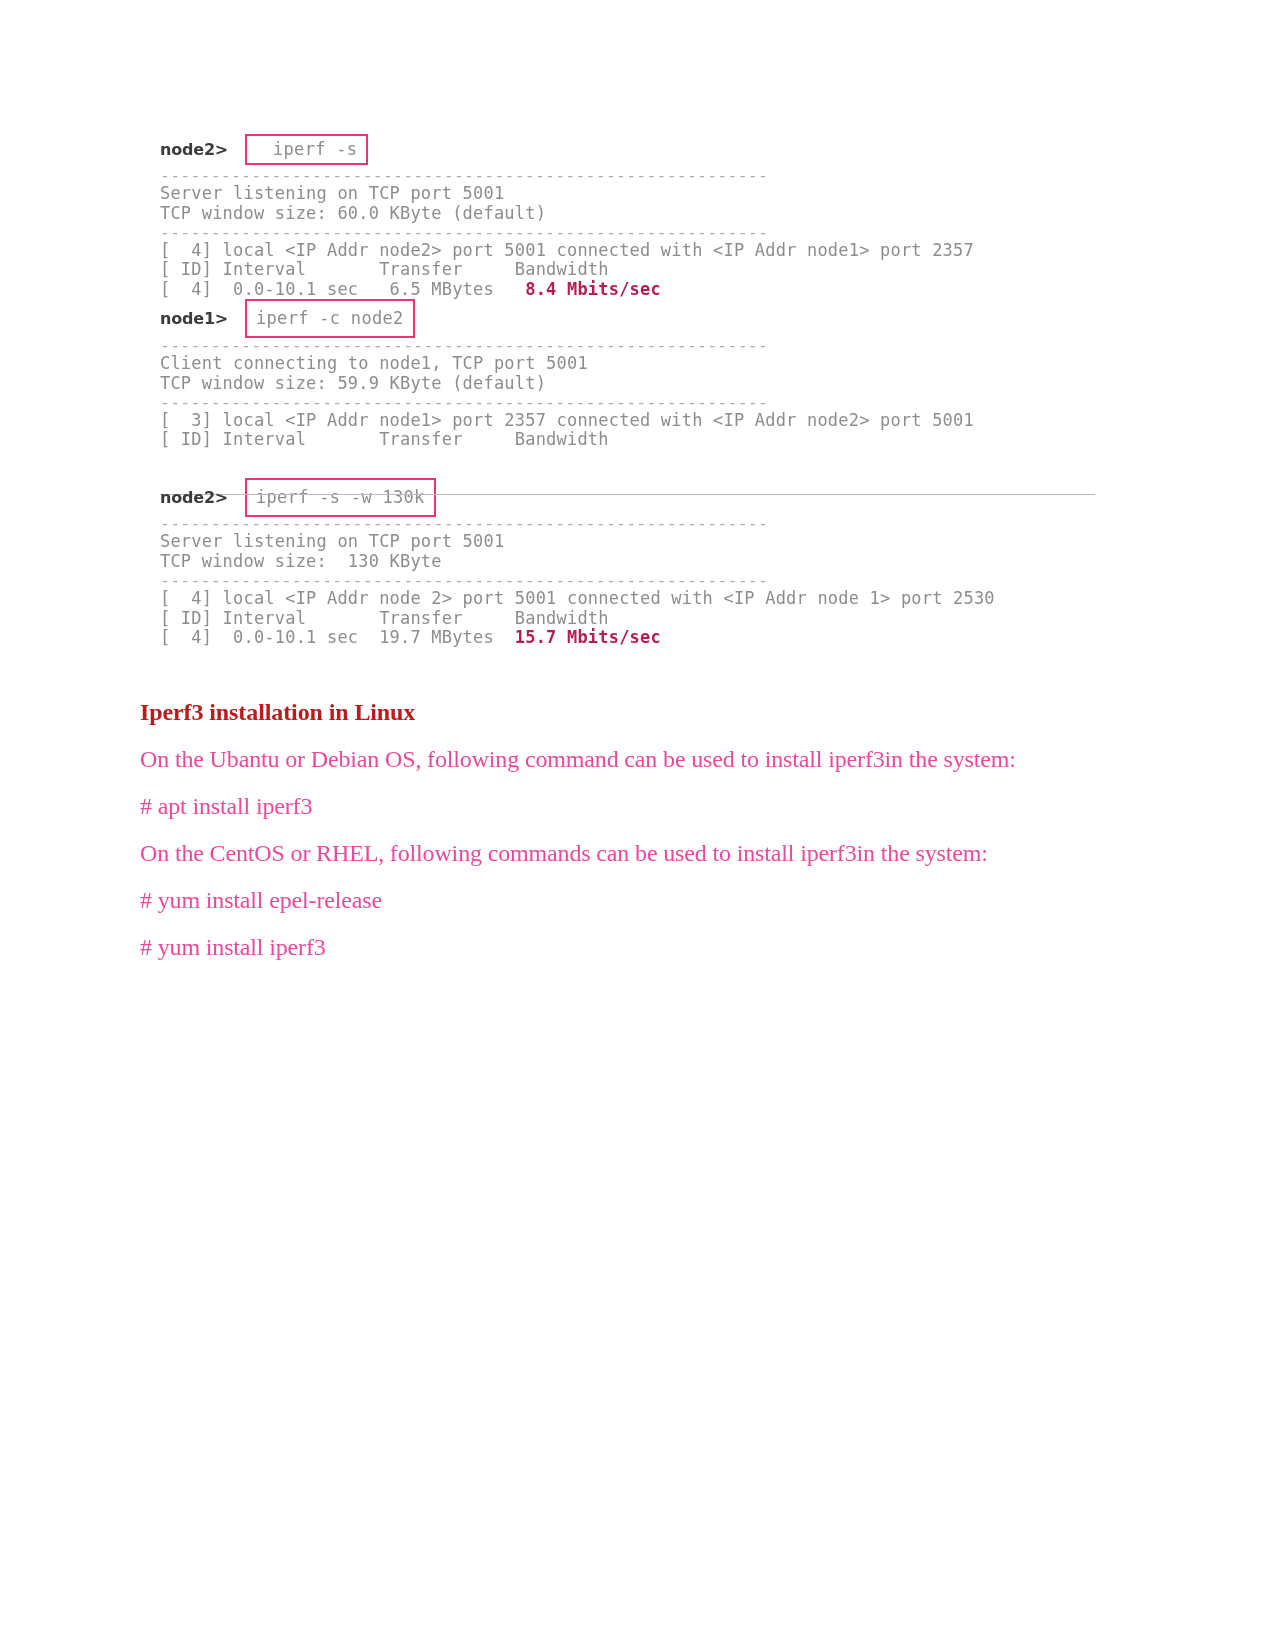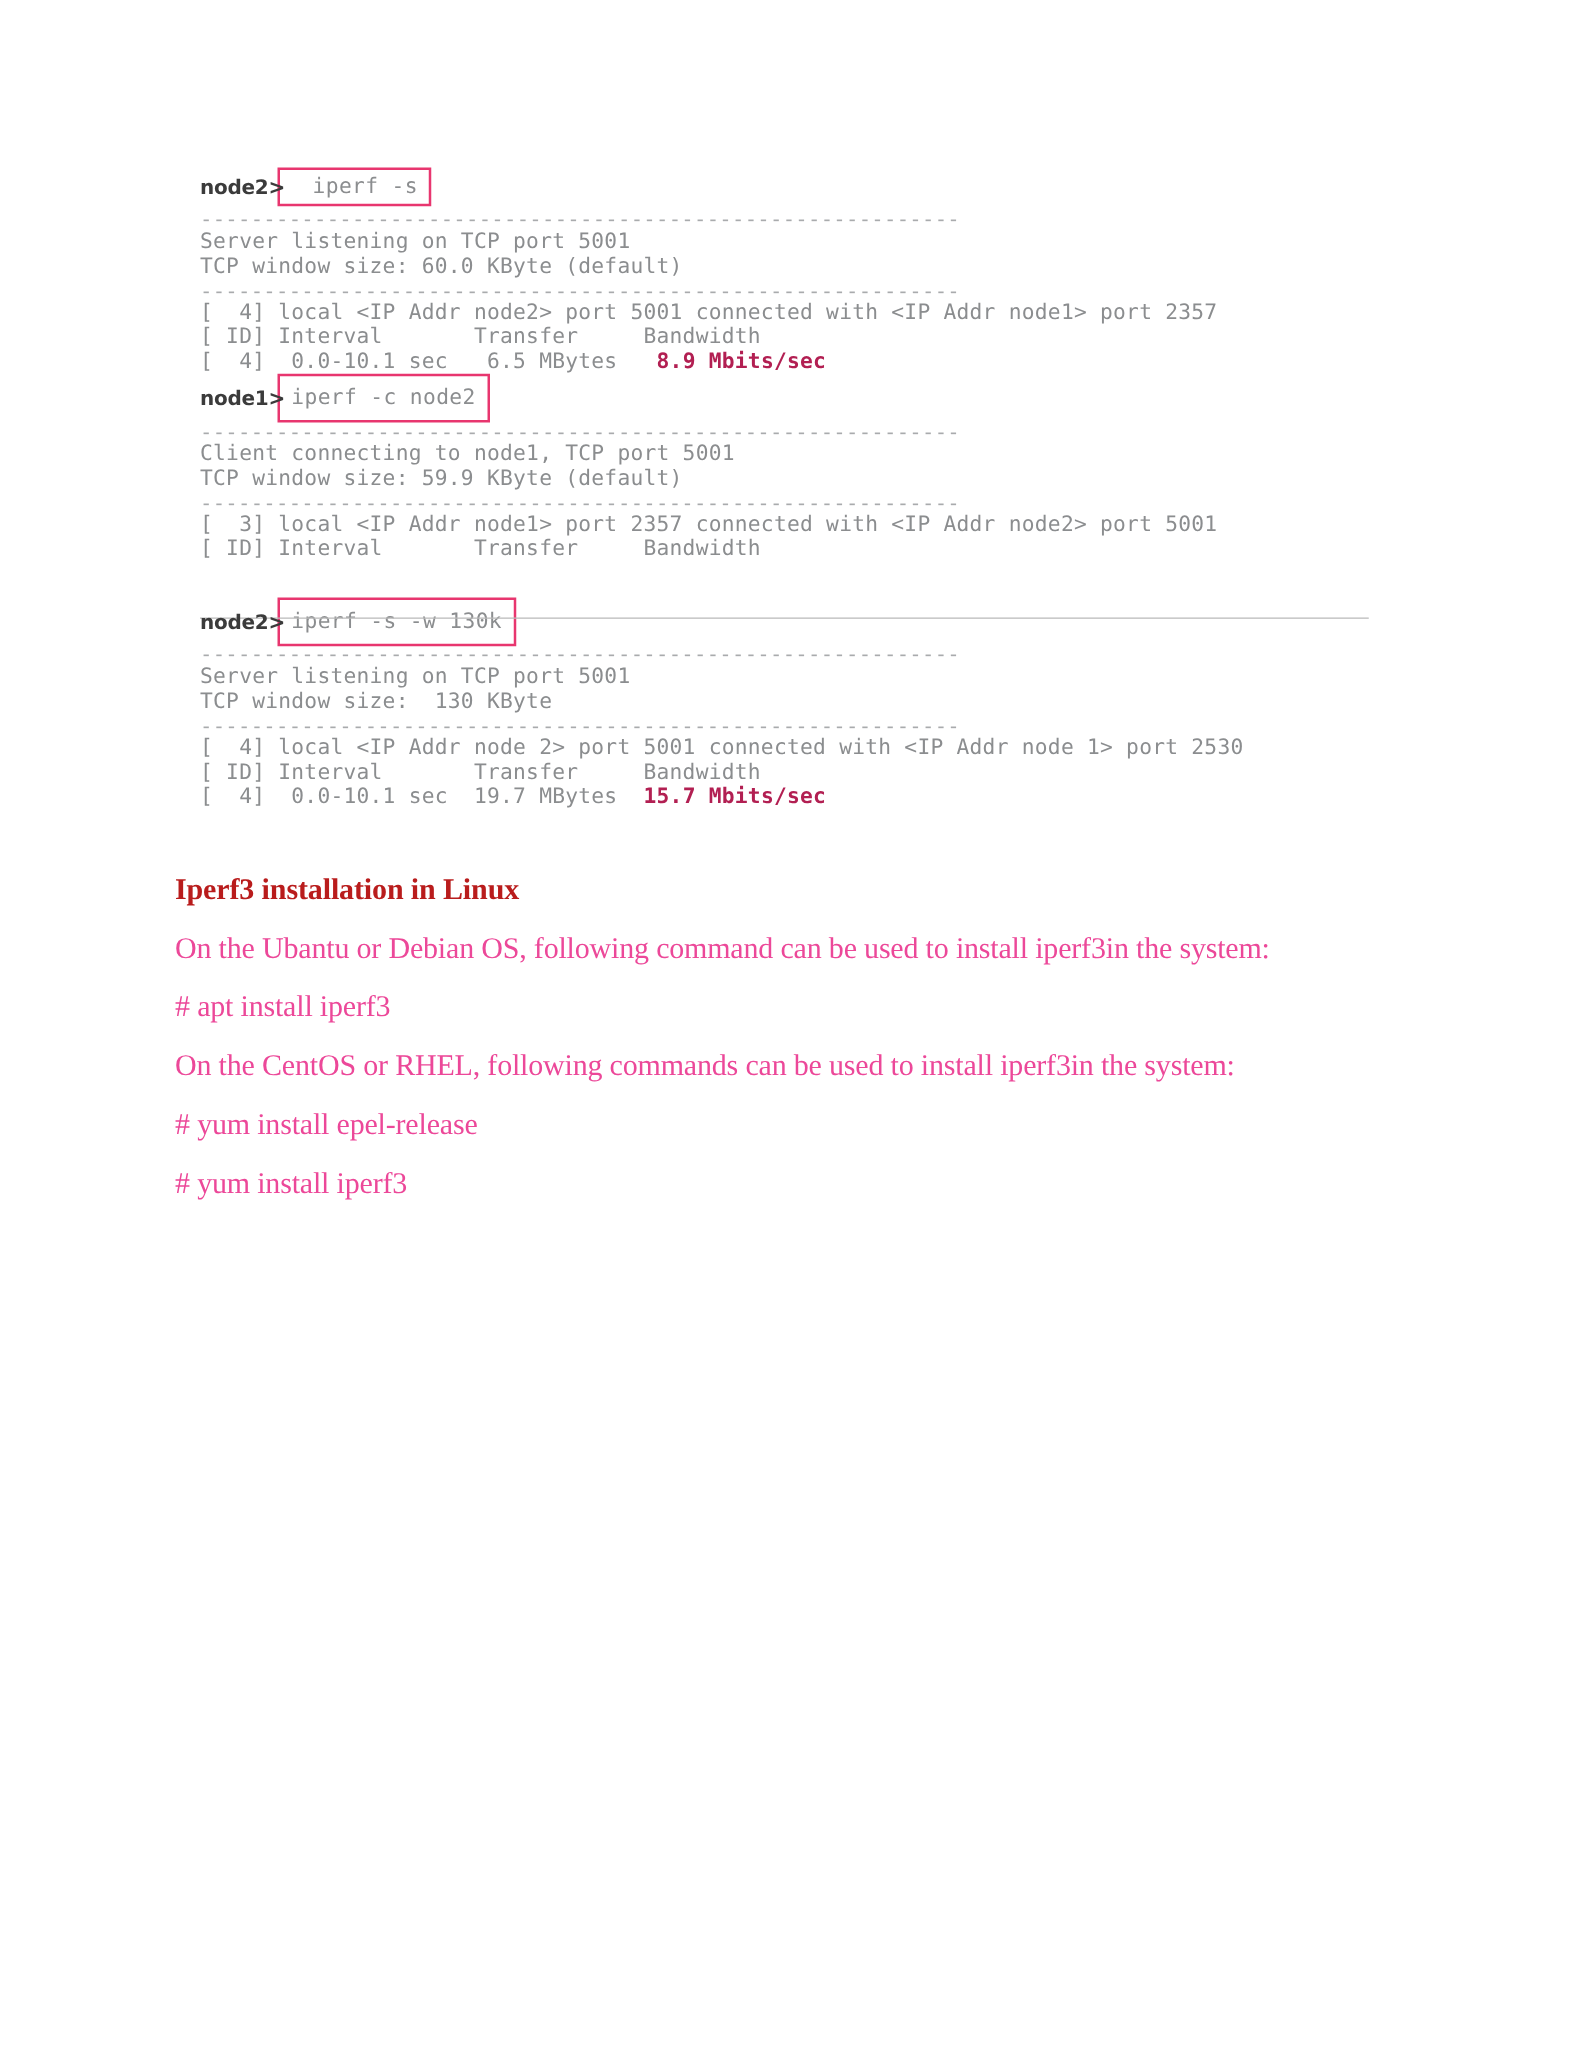--- a/index.html
+++ b/index.html
@@ -46,20 +46,21 @@
     font-size: 16.5px;
     line-height: 17px;
   }
 
   .prompt-row {
     display: flex;
     align-items: center;
     height: 34px;
     margin-top: 2px;
     margin-bottom: 1px;
+    gap: 23px;
   }
   .prompt-label {
     font-family: "DejaVu Sans", sans-serif;
     font-weight: bold;
     font-size: 16px;
     color: #3b3b3b;
     white-space: pre;
     letter-spacing: -0.2px;
     z-index: 2;
   }
@@ -132,21 +133,21 @@
       <div class="prompt-row">
         <span class="prompt-label">node2&gt;</span>
         <span class="cmd-box">iperf -s</span>
       </div>
       <div class="term-line dashes">------------------------------------------------------------</div>
       <div class="term-line">Server listening on TCP port 5001</div>
       <div class="term-line">TCP window size: 60.0 KByte (default)</div>
       <div class="term-line dashes">------------------------------------------------------------</div>
       <div class="term-line">[  4] local &lt;IP Addr node2&gt; port 5001 connected with &lt;IP Addr node1&gt; port 2357</div>
       <div class="term-line">[ ID] Interval       Transfer     Bandwidth</div>
-      <div class="term-line"><span>[  4]  0.0-10.1 sec   6.5 MBytes   </span><span class="hl">8.9 Mbits/sec</span></div>
+      <div class="term-line"><span>[  4]  0.0-10.1 sec   6.5 MBytes   </span><span class="hl">8.4 Mbits/sec</span></div>
     </div>
 
     <div>
       <div class="prompt-row">
         <span class="prompt-label">node1&gt;</span>
         <span class="cmd-box tall">iperf -c node2</span>
       </div>
       <div class="term-line dashes">------------------------------------------------------------</div>
       <div class="term-line">Client connecting to node1, TCP port 5001</div>
       <div class="term-line">TCP window size: 59.9 KByte (default)</div>

